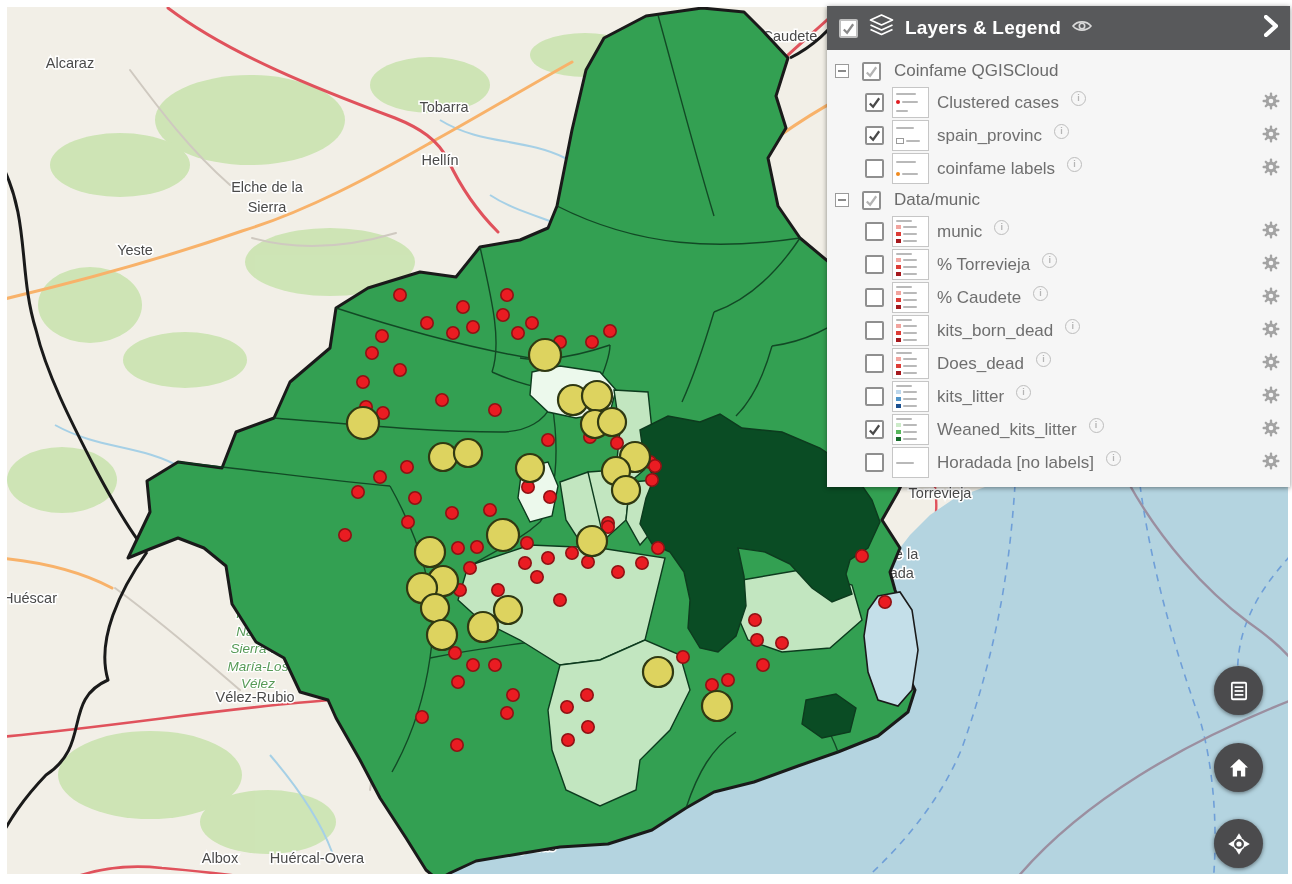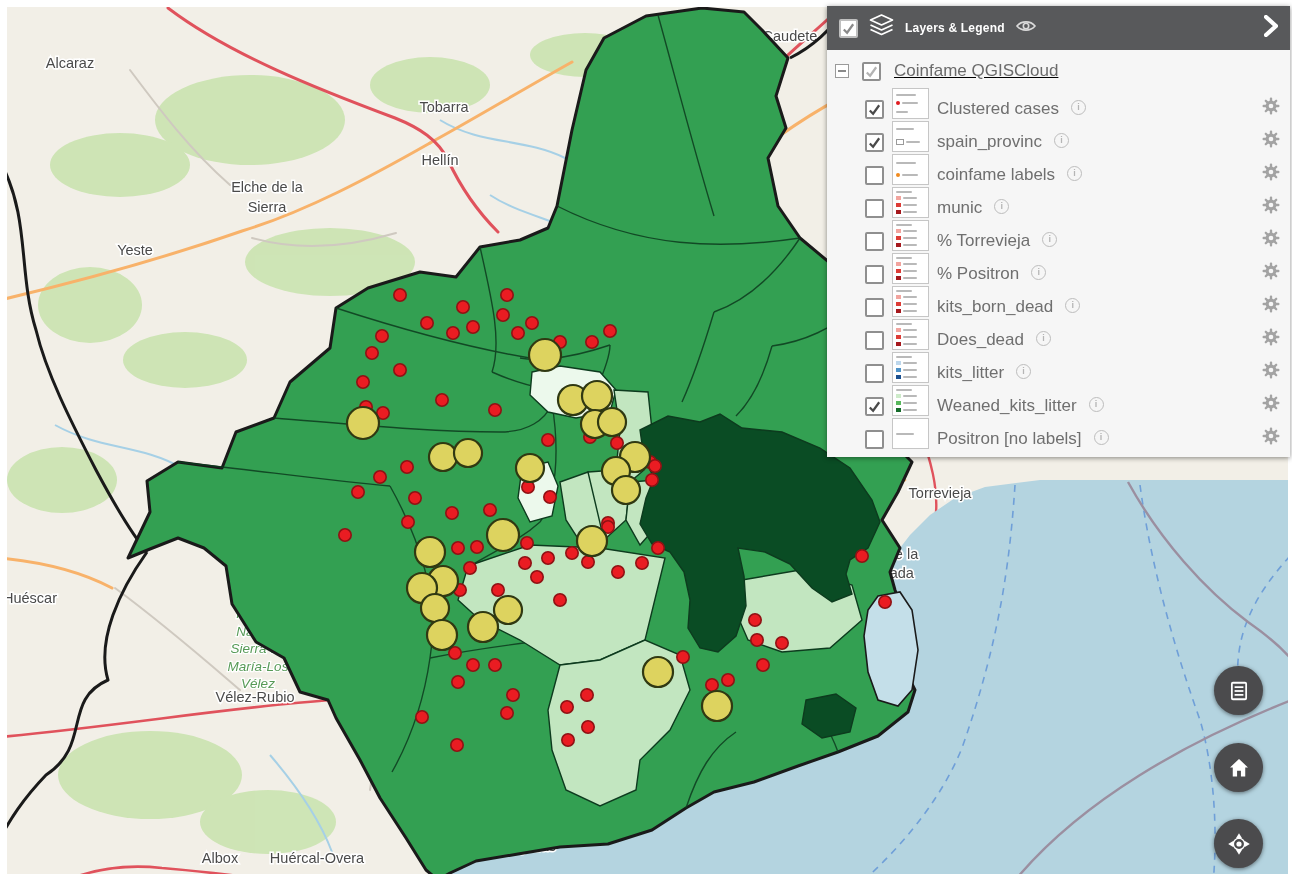--- a/index.html
+++ b/index.html
@@ -3,25 +3,25 @@
 <meta charset="utf-8">
 <style>
   html,body{margin:0;padding:0;background:#ffffff;font-family:"Liberation Sans",sans-serif;}
   #stage{position:relative;width:1292px;height:884px;background:#ffffff;overflow:hidden;}
   #map-svg{position:absolute;left:0;top:0;}
   
   #panel{position:absolute;left:827px;top:6px;width:463px;background:#f6f6f6;
          box-shadow:0 1px 5px rgba(0,0,0,.45);}
   #panel-header{height:44px;background:#58595b;display:flex;align-items:center;
                 padding:0 12px;gap:10px;color:#fff;}
-  #panel-title{font-size:12px;font-weight:bold;letter-spacing:.2px;}
+  #panel-title{font-size:19px;font-weight:bold;letter-spacing:.2px;}
   .hdr-spacer{flex:1;}
   #layer-list{padding:6px 10px 8px 8px;}
-  .grp-row{display:flex;align-items:center;height:30px;gap:13px;text-decoration:underline;}
-  .lyr-row{display:flex;align-items:flex-end;height:33px;gap:8px;padding-left:30px;}
+  .grp-row{display:flex;align-items:center;height:30px;gap:13px;}
+  .lyr-row{display:flex;align-items:center;height:33px;gap:8px;padding-left:30px;}
   .cb{width:19px;height:19px;background:#fff;border:2px solid #8f8f8f;border-radius:2px;
       box-sizing:border-box;display:inline-flex;align-items:center;justify-content:center;flex:none;}
   .cb svg{display:block;}
   .expander{width:14px;height:14px;background:#fff;border:1px solid #9a9a9a;box-sizing:border-box;
             display:inline-flex;align-items:center;justify-content:center;flex:none;}
   .expander i{display:block;width:8px;height:2px;background:#8a8a8a;}
   .lyr-label,.grp-label{font-size:17px;color:#6f6f6f;white-space:nowrap;}
   .grp-label{color:#6b6b6b;}
   .info{width:13px;height:13px;border:1.5px solid #bdbdbd;border-radius:50%;color:#b5b5b5;
         font-size:9px;line-height:13px;text-align:center;font-style:normal;flex:none;
@@ -426,20 +426,31 @@
                 <rect x="8.7" y="0.6" width="2.6" height="5.2" rx="1.1" transform="rotate(135 10 10)"></rect>
                 <rect x="8.7" y="0.6" width="2.6" height="5.2" rx="1.1" transform="rotate(180 10 10)"></rect>
                 <rect x="8.7" y="0.6" width="2.6" height="5.2" rx="1.1" transform="rotate(225 10 10)"></rect>
                 <rect x="8.7" y="0.6" width="2.6" height="5.2" rx="1.1" transform="rotate(270 10 10)"></rect>
                 <rect x="8.7" y="0.6" width="2.6" height="5.2" rx="1.1" transform="rotate(315 10 10)"></rect>
                 <circle cx="10" cy="10" r="6"></circle>
               </g>
               <circle cx="10" cy="10" r="2.6" fill="#f6f6f6"></circle>
             </svg></span>
         </div>
+        <div class="grp-row">
+          <span class="expander">
+            <i></i>
+          </span>
+          <span class="cb">
+            <svg width="15" height="15" viewBox="0 0 16 16">
+              <polyline points="3,9 6.5,12.5 13,3.5" fill="none" stroke="#b3b3b3" stroke-width="2.4"></polyline>
+            </svg>
+          </span>
+          <span class="grp-label">Data/munic</span>
+        </div>
         <div class="lyr-row">
           <span class="cb"></span>
           <span class="thumb">
             <span class="t-row">
               <i class="t-bar" style="width: 16px;"></i>
             </span>
             <span class="t-row">
               <i class="t-sq" style="background: rgb(242, 164, 158);"></i>
               <i class="t-bar" style="width: 14px;"></i>
             </span>
@@ -517,21 +528,21 @@
             </span>
             <span class="t-row">
               <i class="t-sq" style="background: rgb(221, 60, 54);"></i>
               <i class="t-bar" style="width: 14px;"></i>
             </span>
             <span class="t-row">
               <i class="t-sq" style="background: rgb(165, 24, 29);"></i>
               <i class="t-bar" style="width: 14px;"></i>
             </span>
           </span>
-          <span class="lyr-label">% Positron</span>
+          <span class="lyr-label">% Caudete</span>
           <span class="info">i</span>
           <span class="gear"><svg width="18" height="18" viewBox="0 0 20 20">
               <g fill="#a3a3a3">
                 <rect x="8.7" y="0.6" width="2.6" height="5.2" rx="1.1" transform="rotate(0 10 10)"></rect>
                 <rect x="8.7" y="0.6" width="2.6" height="5.2" rx="1.1" transform="rotate(45 10 10)"></rect>
                 <rect x="8.7" y="0.6" width="2.6" height="5.2" rx="1.1" transform="rotate(90 10 10)"></rect>
                 <rect x="8.7" y="0.6" width="2.6" height="5.2" rx="1.1" transform="rotate(135 10 10)"></rect>
                 <rect x="8.7" y="0.6" width="2.6" height="5.2" rx="1.1" transform="rotate(180 10 10)"></rect>
                 <rect x="8.7" y="0.6" width="2.6" height="5.2" rx="1.1" transform="rotate(225 10 10)"></rect>
                 <rect x="8.7" y="0.6" width="2.6" height="5.2" rx="1.1" transform="rotate(270 10 10)"></rect>
@@ -689,21 +700,21 @@
               <circle cx="10" cy="10" r="2.6" fill="#f6f6f6"></circle>
             </svg></span>
         </div>
         <div class="lyr-row">
           <span class="cb"></span>
           <span class="thumb">
             <span class="t-row">
               <i class="t-bar" style="width: 18px;"></i>
             </span>
           </span>
-          <span class="lyr-label">Positron [no labels]</span>
+          <span class="lyr-label">Horadada [no labels]</span>
           <span class="info">i</span>
           <span class="gear"><svg width="18" height="18" viewBox="0 0 20 20">
               <g fill="#a3a3a3">
                 <rect x="8.7" y="0.6" width="2.6" height="5.2" rx="1.1" transform="rotate(0 10 10)"></rect>
                 <rect x="8.7" y="0.6" width="2.6" height="5.2" rx="1.1" transform="rotate(45 10 10)"></rect>
                 <rect x="8.7" y="0.6" width="2.6" height="5.2" rx="1.1" transform="rotate(90 10 10)"></rect>
                 <rect x="8.7" y="0.6" width="2.6" height="5.2" rx="1.1" transform="rotate(135 10 10)"></rect>
                 <rect x="8.7" y="0.6" width="2.6" height="5.2" rx="1.1" transform="rotate(180 10 10)"></rect>
                 <rect x="8.7" y="0.6" width="2.6" height="5.2" rx="1.1" transform="rotate(225 10 10)"></rect>
                 <rect x="8.7" y="0.6" width="2.6" height="5.2" rx="1.1" transform="rotate(270 10 10)"></rect>

